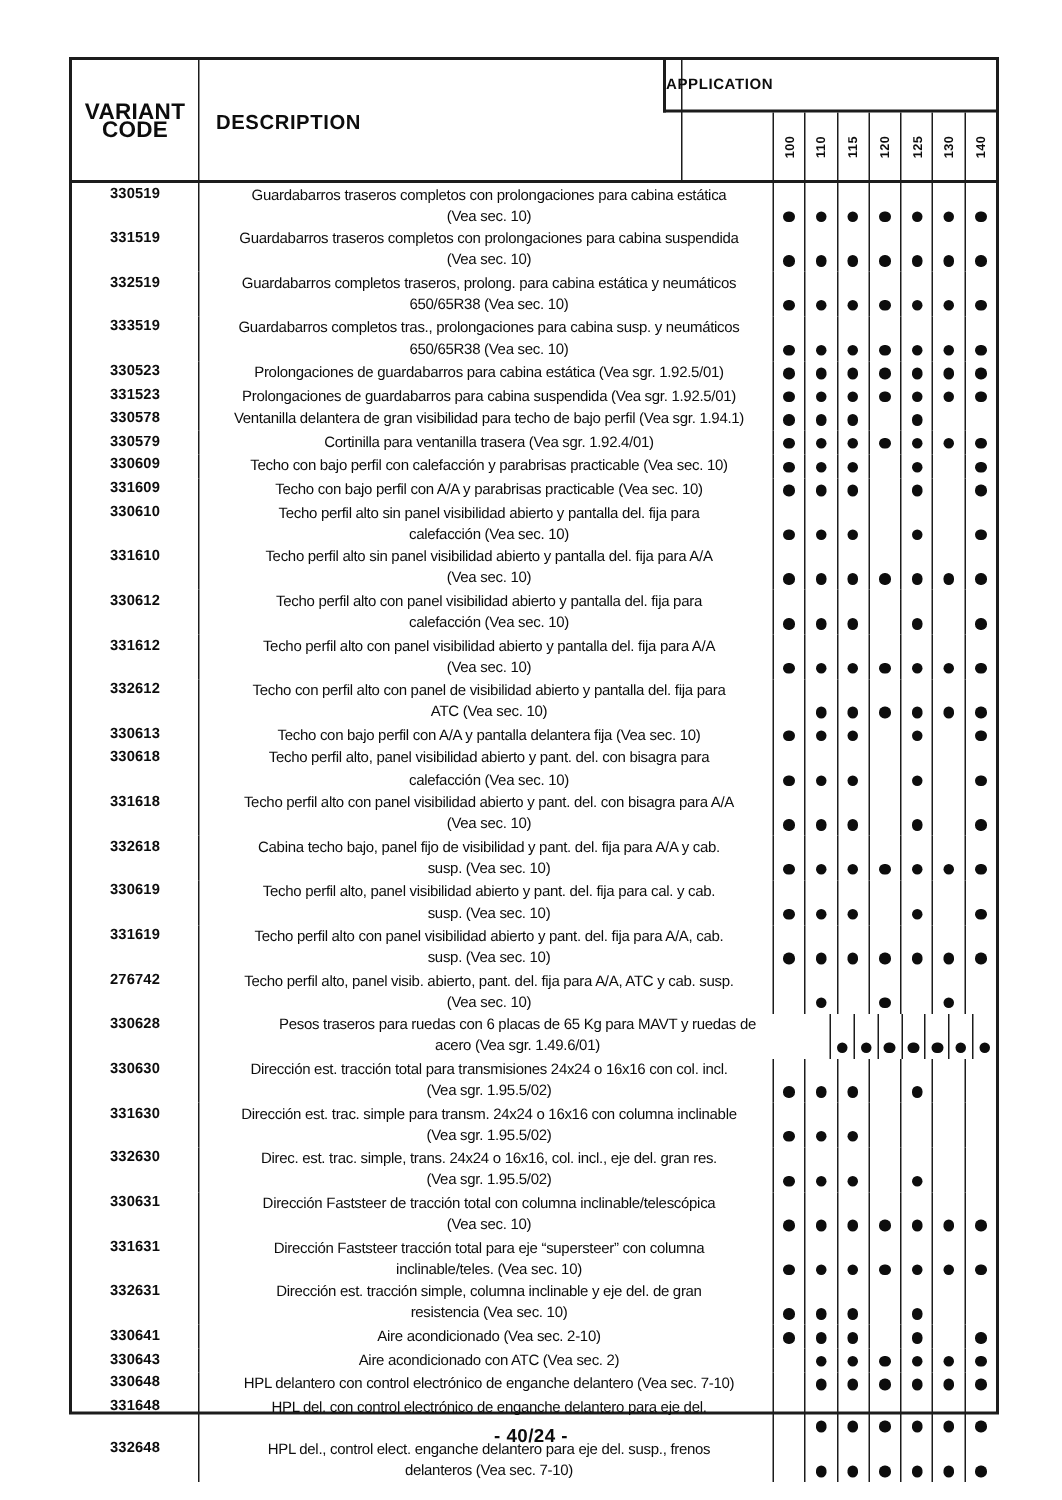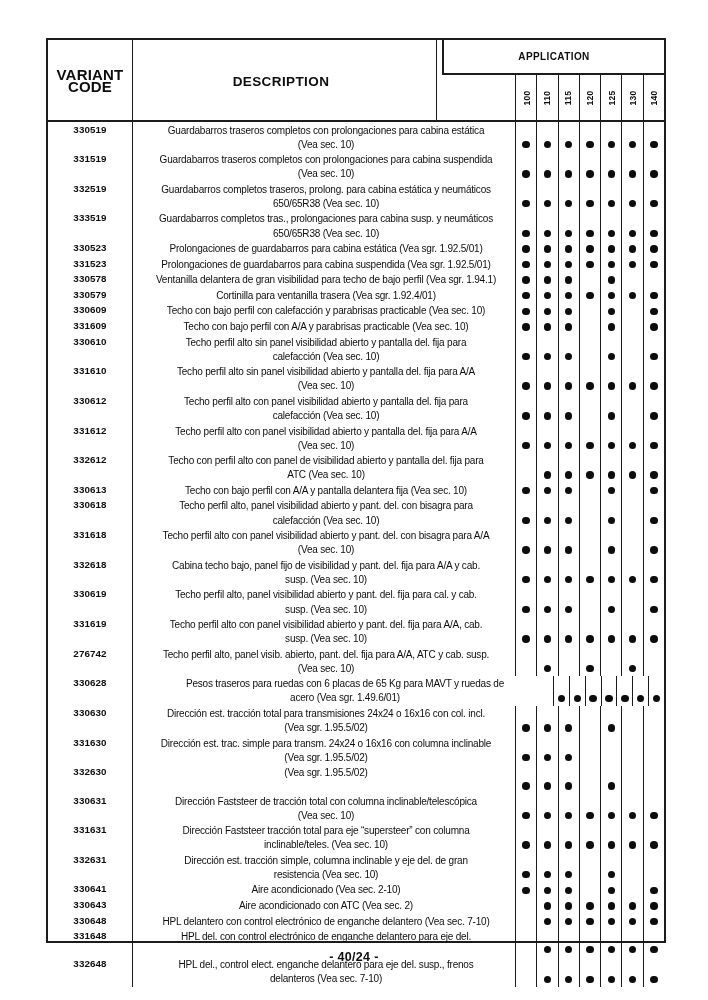--- a/index.html
+++ b/index.html
@@ -17,29 +17,29 @@
   
   .thead { position:relative; width:100%; height:82px; border-bottom:2px solid #1c1c1c; }
   .h-varcode {
     position:absolute; left:0; top:0; width:85px; height:82px;
     border-right:1.5px solid #1c1c1c;
     display:flex; flex-direction:column; align-items:center; justify-content:center;
     font-weight:bold; font-size:15px; line-height:12.5px; letter-spacing:0.2px;
     text-align:center;
   }
   .h-desc {
-    position:absolute; left:78px; top:0; width:311px; height:82px;
+    position:absolute; left:96px; top:0; width:311px; height:82px;
     border-right:1.5px solid #1c1c1c;
-    display:flex; align-items:center; justify-content:center;
+    display:flex; align-items:center; justify-content:flex-start;
     font-weight:bold; font-size:13.5px; letter-spacing:0.4px;
   }
   .h-appbox {
     position:absolute; left:394px; top:0; right:0; height:35px;
     border-left:2px solid #1c1c1c; border-bottom:2px solid #1c1c1c;
-    display:flex; align-items:center; justify-content:center;
+    display:flex; align-items:center; justify-content:flex-start;
     font-weight:bold; font-size:10px; letter-spacing:0.4px;
   }
   .h-models {
     position:absolute; left:467px; top:35px; right:0; bottom:0;
     display:flex;
   }
   .h-model-cell {
     flex:1 1 0; border-left:1.5px solid #1c1c1c;
     display:flex; align-items:center; justify-content:center;
     overflow:visible;
@@ -794,20 +794,21 @@
             </div>
             <div class="dot-cell"></div>
             <div class="dot-cell"></div>
             <div class="dot-cell"></div>
             <div class="dot-cell"></div>
           </div>
         </div>
         <div class="trow" style="min-height: 28.16px;">
           <div class="cell-code">332630</div>
           <div class="cell-desc">
+            <span class="desc-line">Direc. est. trac. simple, trans. 24x24 o 16x16, col. incl., eje del. gran res.</span>
             <span class="desc-line">(Vea sgr. 1.95.5/02)</span>
           </div>
           <div class="cell-dots">
             <div class="dot-cell">
               <div class="app-dot"></div>
             </div>
             <div class="dot-cell">
               <div class="app-dot"></div>
             </div>
             <div class="dot-cell">

